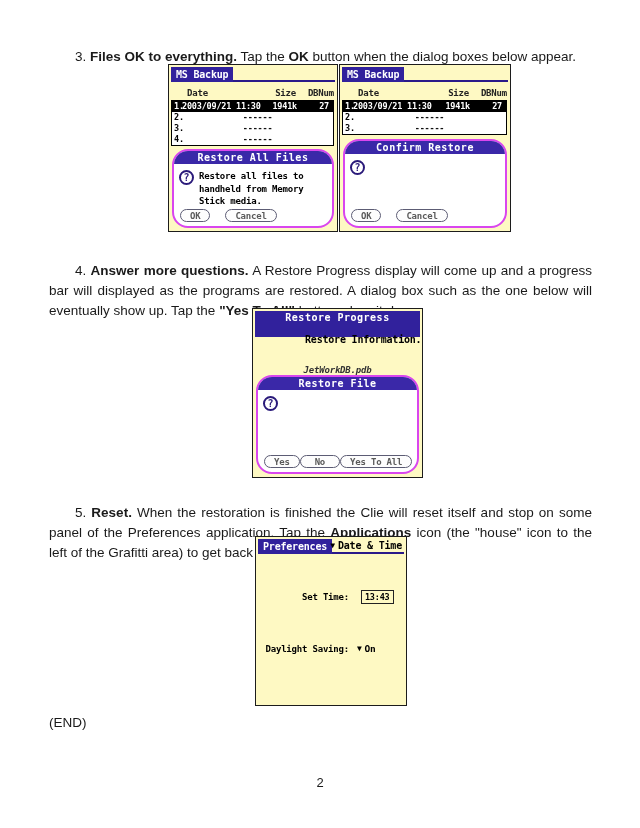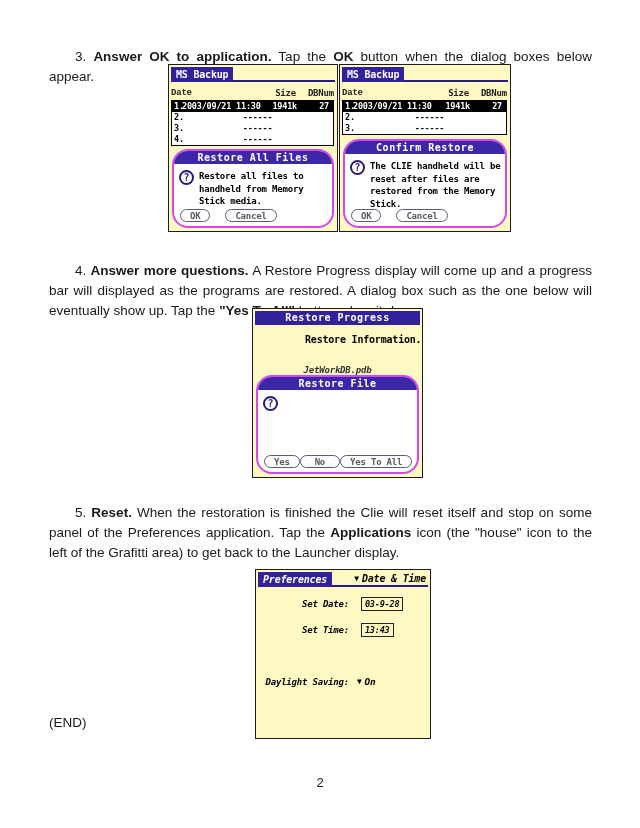--- a/index.html
+++ b/index.html
@@ -20,21 +20,21 @@
     font-family:"DejaVu Sans Mono",monospace;font-weight:bold;color:#000;
     letter-spacing:-0.2px;box-sizing:border-box;
   }
   .palm *{box-sizing:border-box;}
   .tab{
     position:absolute;left:2px;top:2px;height:15px;line-height:15px;
     padding:0 5px;background:#31219c;color:#fff;font-size:10px;white-space:nowrap;
   }
   .tab-line{position:absolute;left:2px;right:2px;top:15px;height:2px;background:#2a1a8a;}
   .tbl-head{position:absolute;left:2px;right:3px;top:23px;height:11px;font-size:9px;color:#222;}
-  .col-date{position:absolute;left:0;top:0;font-family:Liberation Mono, monospace;}
+  .col-date{position:absolute;left:16px;top:0;}
   .col-size{position:absolute;right:38px;top:0;}
   .col-dbnum{position:absolute;right:0px;top:0;}
   .listbox{position:absolute;left:2px;right:3px;top:35px;border:1px solid #000;background:#fff;}
   .lrow{position:relative;height:11px;line-height:11px;font-size:8.5px;white-space:nowrap;}
   .lrow.sel{background:#000;color:#fff;}
   .lrow .num{position:absolute;left:2px;top:0;}
   .lrow .rdate{position:absolute;left:10px;top:0;}
   .lrow .rsize{position:absolute;right:36px;top:0;}
   .lrow .rdb{position:absolute;right:4px;top:0;}
   .lrow .dashes{position:absolute;left:44%;top:0;color:#111;}
@@ -56,21 +56,21 @@
   .dbtns{position:absolute;bottom:4px;left:6px;right:6px;white-space:nowrap;}
   .pbtn{
     display:inline-block;border:1px solid #5c5c74;border-radius:8px;
     padding:0 9px;height:13px;line-height:12px;font-size:9px;color:#5a5a5a;
     margin-right:7px;background:#fdfdfd;
   }
   .dbtns.spread{display:flex;justify-content:space-between;}
   .dbtns.spread .pbtn{margin-right:0;}
 
   .cbar{
-    position:absolute;left:2px;right:2px;top:2px;height:14px;line-height:14px;
+    position:absolute;left:2px;right:2px;top:2px;height:26px;line-height:14px;
     background:#31219c;color:#fff;text-align:center;font-size:10px;letter-spacing:0.5px;
   }
   .info-line{position:absolute;left:8px;top:25px;font-size:10px;margin-left:44px;}
   .file-line{position:absolute;left:0;right:0;top:56px;text-align:center;font-size:9px;color:#333;font-style:italic;}
 
   
   .pref-cat{position:absolute;right:4px;top:3px;font-size:10px;white-space:nowrap;}
   .tri{font-size:8px;vertical-align:1px;margin-right:3px;}
   .pref-row{position:absolute;left:1px;right:3px;height:16px;line-height:16px;white-space:nowrap;}
   .pref-label{display:inline-block;width:92px;text-align:right;font-size:9px;vertical-align:middle;}
@@ -81,21 +81,21 @@
   .pref-plain{display:inline-block;font-size:9.5px;vertical-align:middle;}
 
   .end-marker{position:absolute;left:49px;top:715px;}
   .page-number{position:absolute;left:0;right:0;top:775px;text-align:center;font-size:13px;}
 </style>
 </head>
 <body>
 
 <div class="page">
 
-  <p class="para" style="top:33px;"><span>3. </span><b>Answer OK to application.</b><span>  Tap the </span><b>OK</b><span> button when the dialog boxes below appear.</span></p>
+  <p class="para" style="top:33px;"><span>3. </span><b>Files OK to everything.</b><span>  Tap the </span><b>OK</b><span> button when the dialog boxes below appear.</span></p>
 
   <div class="palm" style="left:168px;top:64px;width:170px;height:168px;">
     <div class="tab-line"></div>
     <div class="tab">MS Backup</div>
     <div class="tbl-head">
       <span class="col-date">Date</span>
       <span class="col-size">Size</span>
       <span class="col-dbnum">DBNum</span>
     </div>
     <div class="listbox">
@@ -152,21 +152,20 @@
       </div>
       <div class="lrow">
         <span class="num">3.</span>
         <span class="dashes">------</span>
       </div>
     </div>
     <div class="pdialog" style="top:74px;">
       <div class="dtitle">Confirm Restore</div>
       <div class="dbody">
         <span class="qicon">?</span>
-        <span class="dmsg" style="width:138px;">The CLIE handheld will be reset after files are restored from the Memory Stick.</span>
       </div>
       <div class="dbtns">
         <span class="pbtn">OK</span>
         <span class="pbtn">Cancel</span>
       </div>
     </div>
   </div>
 
   <p class="para" style="top:247px;"><span>4.  </span><b>Answer more questions.</b><span>  A Restore Progress display will come up and a progress bar will displayed as the programs are restored.  A dialog box such as the one below will eventually show up.  Tap the </span><b>"Yes To All"</b><span> button when it does.</span></p>
 
@@ -182,29 +181,25 @@
       <div class="dbtns spread">
         <span class="pbtn">Yes</span>
         <span class="pbtn" style="padding:0 14px;">No</span>
         <span class="pbtn">Yes To All</span>
       </div>
     </div>
   </div>
 
   <p class="para" style="top:489px;"><span>5.  </span><b>Reset.</b><span>  When the restoration is finished the Clie will reset itself and stop on some panel of the Preferences application.  Tap the </span><b>Applications</b><span> icon (the "house" icon to the left of the Grafitti area) to get back to the Launcher display.</span></p>
 
-  <div class="palm" style="left:255px;top:569px;width:176px;height:170px;font-style:italic;">
+  <div class="palm" style="left:255px;top:536px;width:152px;height:170px;">
     <div class="tab-line"></div>
     <div class="tab">Preferences</div>
     <div class="pref-cat"><span class="tri">▼</span><span>Date &amp; Time</span></div>
 
-    <div class="pref-row" style="top:25px;">
-      <span class="pref-label">Set Date:</span>
-      <span class="pref-box">03-9-28</span>
-    </div>
     <div class="pref-row" style="top:51px;">
       <span class="pref-label">Set Time:</span>
       <span class="pref-box">13:43</span>
     </div>
     <div class="pref-row" style="top:103px;">
       <span class="pref-label">Daylight Saving:</span>
       <span class="pref-plain"><span class="tri">▼</span><span>On</span></span>
     </div>
   </div>
 

